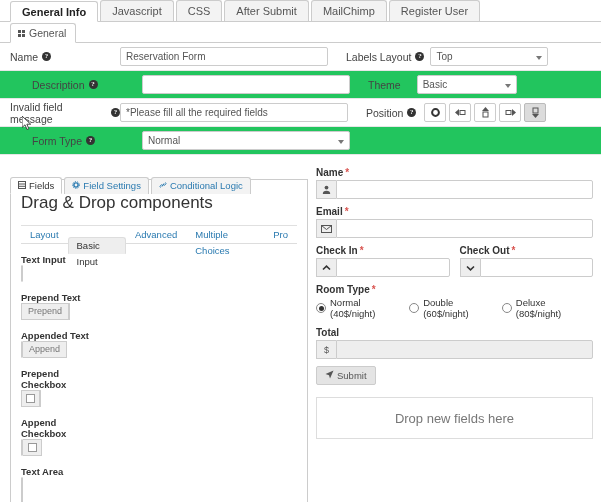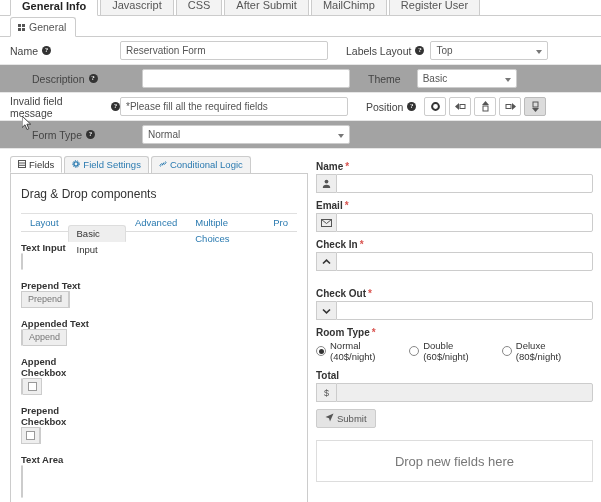--- a/index.html
+++ b/index.html
@@ -10,21 +10,21 @@
     font-family: "Liberation Sans", sans-serif;
     font-size: 11px;
     color: #333;
     overflow: hidden;
   }
   #app { position: relative; width: 601px; height: 502px; background: #fff; }
 
   
   .top-tabs {
     display: flex; align-items: flex-end;
-    height: 16px;
+    height: 22px;
     border-bottom: 1px solid #ccc;
     background: #fff;
     padding-left: 10px;
   }
   .top-tab {
     height: 21px; line-height: 20px;
     padding: 0 11px;
     font-size: 11px;
     color: #555;
     border: 1px solid #ccc;
@@ -73,21 +73,21 @@
   .grid-icon i { background: #555; display: block; }
 
   
   .settings { width: 601px; background: #fff; }
   .srow {
     display: flex; align-items: center;
     height: 28px;
     border-bottom: 1px solid #e6e6e6;
     padding: 0 0 0 10px;
   }
-  .srow.alt { background: #a3a3a3; padding-left: 32px; }
+  .srow.alt { background: #22c55e; padding-left: 32px; }
   .slabel {
     width: 110px;
     font-size: 10.5px;
     color: #444;
     display: flex; align-items: center; gap: 4px;
     flex: none;
   }
   .help {
     display: inline-block;
     width: 9px; height: 9px;
@@ -163,33 +163,33 @@
     height: 17px; line-height: 16px;
     padding: 0 7px;
     font-size: 9.5px;
     border: 1px solid #ccc;
     border-bottom: none;
     background: #f3f3f3;
     color: #2a7ab0;
     margin-right: 2px;
     border-radius: 3px 3px 0 0;
     display: flex; align-items: center; gap: 3px;
-    position: relative; top: 0;
+    position: relative; top: 15px;
   }
   .ptab.active { background: #fff; color: #333; border-bottom: 1px solid #fff; }
 
   .panel-body {
     border: 1px solid #ccc;
     border-top: none;
     background: #fff;
     padding: 8px 10px 10px 10px;
     min-height: 300px;
   }
   .panel-title {
-    font-size: 12px; color: #333; font-weight: normal;
+    font-size: 17px; color: #333; font-weight: normal;
     margin: 5px 0 12px 0;
   }
   .panel-sep { border-bottom: 1px solid #e0e0e0; margin-bottom: 0; }
 
   .inner-tabs { display: flex; align-items: flex-end; height: 18px; border-bottom: 1px solid #ddd; }
   .itab {
     font-size: 9.5px; color: #2a7ab0;
     padding: 0 8px; height: 17px; line-height: 16px;
     border-radius: 3px 3px 0 0;
     border: 1px solid transparent;
@@ -236,21 +236,21 @@
     background: #eee; border: 1px solid #ccc; border-right: none;
     display: flex; align-items: center; justify-content: center;
     font-size: 9px; color: #555;
   }
   .pinput {
     flex: 1; height: 19px;
     border: 1px solid #ccc; background: #fff;
     border-radius: 0 2px 2px 0;
   }
   .pinput.dis { background: #eee; }
-  .two-col { display: flex; gap: 10px; flex-direction: column; }
+  .two-col { display: flex; gap: 10px; }
   .two-col > div { flex: 1; }
   .radios { display: flex; gap: 1px; align-items: center; margin-bottom: 8px; }
   .radio-item { display: flex; align-items: center; gap: 4px; font-size: 9.5px; color: #333; }
   .radio {
     width: 10px; height: 10px; border-radius: 50%;
     border: 1px solid #888; background: #fff;
     display: flex; align-items: center; justify-content: center;
     flex: none;
   }
   .radio.on::after {
@@ -442,36 +442,36 @@
 
         <div class="frow">
           <div class="flabel">Appended Text</div>
           <div class="fctl">
             <div class="inp"></div>
             <div class="addon" style="border-left:none">Append</div>
           </div>
         </div>
 
         <div class="frow">
+          <div class="flabel">Prepend Checkbox</div>
+          <div class="fctl">
+            <div class="addon-box">
+                <span class="cbx"></span>
+              </div>
+            <div class="inp" style="border-left:none"></div>
+          </div>
+        </div>
+
+        <div class="frow">
           <div class="flabel">Append Checkbox</div>
           <div class="fctl">
             <div class="inp"></div>
             <div class="addon-box" style="border-left:none">
                 <span class="cbx"></span>
               </div>
-          </div>
-        </div>
-
-        <div class="frow">
-          <div class="flabel">Prepend Checkbox</div>
-          <div class="fctl">
-            <div class="addon-box">
-                <span class="cbx"></span>
-              </div>
-            <div class="inp" style="border-left:none"></div>
           </div>
         </div>
 
         <div class="frow">
           <div class="flabel">Text Area</div>
           <div class="fctl">
               <div class="tarea"></div>
             </div>
         </div>
 

